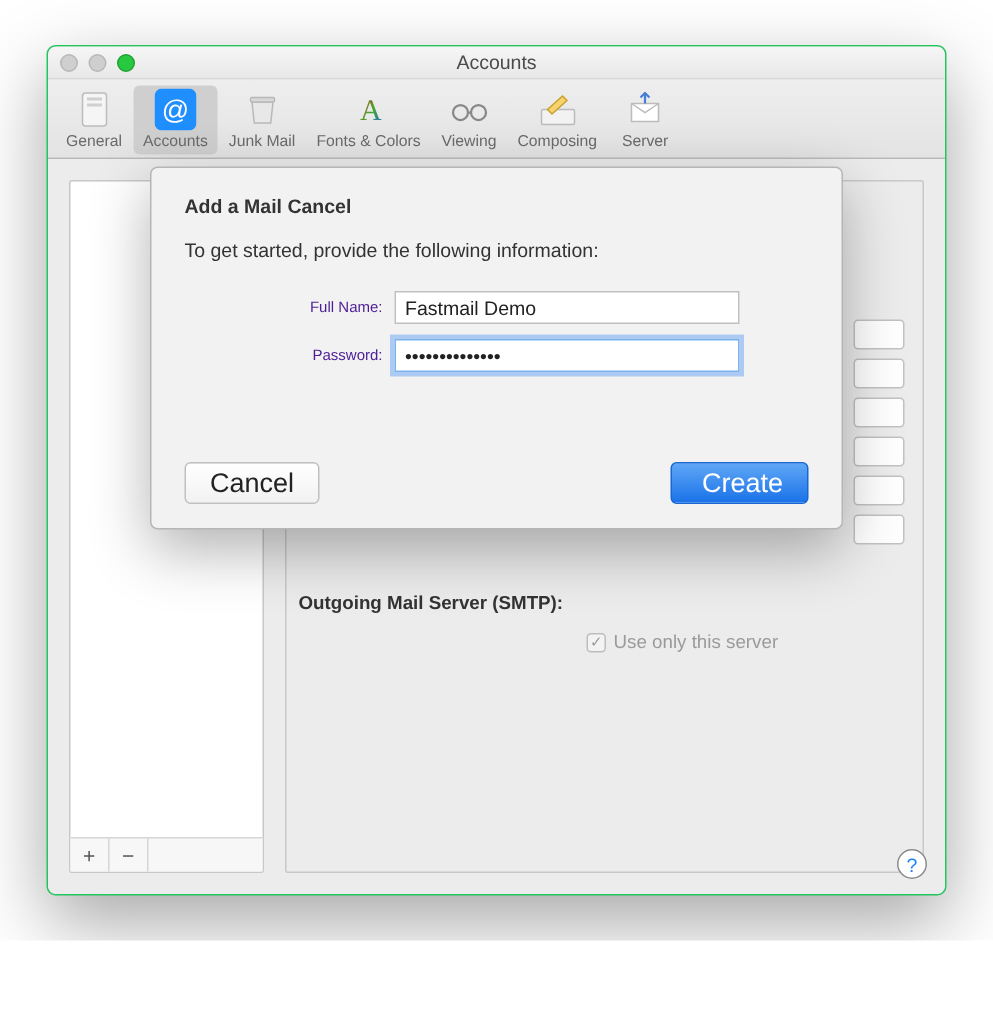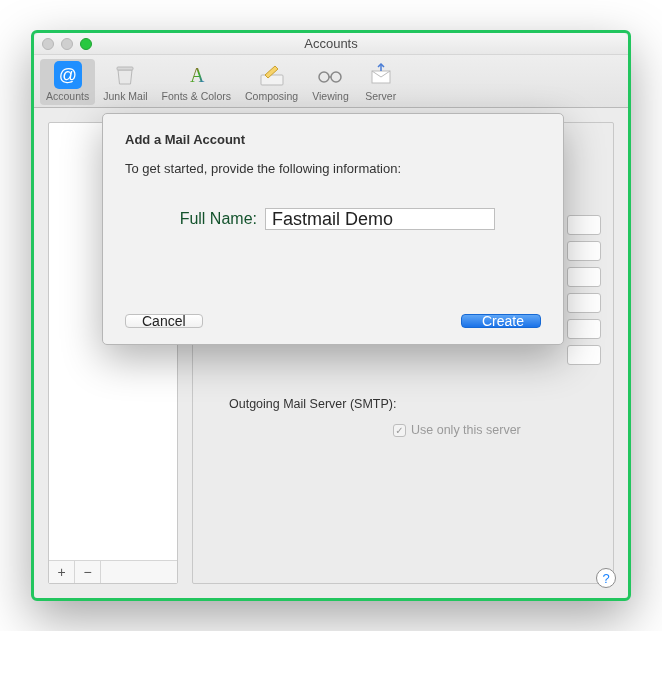--- a/index.html
+++ b/index.html
@@ -8,21 +8,21 @@
     padding: 30px;
     background: #fff;
     font-family: -apple-system, "Helvetica Neue", Helvetica, Arial, sans-serif;
     font-size: 13px;
     color: #333;
   }
   .window {
     width: 600px;
     margin: 0 auto;
     background: #ececec;
-    border: 3px solid #22c55e;
+    border: 1px solid #22c55e;
     border-radius: 6px;
     box-shadow: 0 18px 50px rgba(0,0,0,0.35);
     position: relative;
     overflow: visible;
   }
   .titlebar {
     height: 22px;
     display: flex;
     align-items: center;
     padding: 0 8px;
@@ -86,22 +86,22 @@
     flex: 1;
     border: 1px solid #c8c8c8;
     border-radius: 2px;
     background: #ececec;
     padding: 12px;
     position: relative;
   }
   .placeholder-rows { position: absolute; right: 12px; top: 92px; display: flex; flex-direction: column; gap: 6px; }
   .ph-row { width: 34px; height: 20px; background: #fff; border: 1px solid #c2c2c2; border-radius: 3px; }
   .smtp-row {
-    position: absolute; left: 36px; right: 12px; top: 274px;
-    display: flex; align-items: center; gap: 8px;
+    position: absolute; left: 8px; right: 12px; top: 274px;
+    display: flex; align-items: center; gap: 8px; font-weight: bold;
   }
   .smtp-label { font-size: 12.5px; color: #333; flex: 0 0 auto; }
   .smtp-select {
     flex: 1; height: 21px; background: linear-gradient(#fdfdfd,#efefef);
     border: 1px solid #c2c2c2; border-radius: 4px; font-size: 12px; color: #9a9a9a;
     display: flex; align-items: center; padding: 0 18px 0 8px; position: relative;
   }
   .smtp-select::after {
     content: ""; position: absolute; right: 6px; top: 4px; width: 10px; height: 12px;
     background:
@@ -125,33 +125,33 @@
   .sheet {
     position: absolute;
     top: 80px; left: 68px; width: 462px;
     background: #f2f2f2;
     border: 1px solid #b6b6b6;
     border-radius: 5px;
     box-shadow: 0 14px 40px rgba(0,0,0,0.30);
     padding: 18px 22px 16px;
   }
   .sheet-title { font-weight: 600; font-size: 13px; margin-bottom: 14px; }
-  .sheet-sub { font-size: 13px; color: #333; margin-bottom: 32px; }
+  .sheet-sub { font-size: 13px; color: #333; margin-bottom: 20px; }
   .form-row { display:flex; align-items:center; margin-bottom: 10px; }
-  .form-label { width: 140px; text-align: right; padding-right: 8px; font-size: 16px; color:#14532d; }
+  .form-label { width: 140px; text-align: right; padding-right: 8px; font-size: 10px; color:#4c1d95; }
   .form-input {
     width: 230px; height: 22px; background:#fff; border:1px solid #bfbfbf; border-radius:0;
-    padding: 0 6px; font-size: 18px; color:#222; outline:none;
+    padding: 0 6px; font-size: 13px; color:#222; outline:none;
   }
   .form-input.focused { border:1px solid #7bb3ef; box-shadow: 0 0 0 3px rgba(88,156,242,0.45); }
   .sheet-buttons { display:flex; justify-content:space-between; margin-top: 60px; }
   .btn {
-    height: 14px; padding: 0 16px; border-radius: 4px; font-size: 14px;
+    height: 28px; padding: 0 16px; border-radius: 4px; font-size: 18px;
     display:flex; align-items:center; justify-content:center;
-    border:1px solid #c0c0c0; background:linear-gradient(#ffffff,#f1f1f1); color:#222;margin-top:24px;
+    border:1px solid #c0c0c0; background:linear-gradient(#ffffff,#f1f1f1); color:#222;
   }
   .btn.primary {
     border:1px solid #1669d4;
     background: linear-gradient(#5fa6f6,#1a72e8);
     color:#fff;
     padding-left:20px;
   }
   svg { display:block; }
 </style>
 </head>
@@ -162,20 +162,30 @@
   <div class="titlebar">
     <div class="traffic">
       <div class="tlight"></div>
       <div class="tlight"></div>
       <div class="tlight green"></div>
     </div>
     <div class="win-title">Accounts</div>
   </div>
 
   <div class="toolbar">
+    <div class="tool-item">
+      <div class="tool-icon">
+        <svg width="24" height="26" viewBox="0 0 24 26">
+            <rect x="4" y="2" width="16" height="22" rx="2" fill="#f5f5f5" stroke="#bcbcbc"></rect>
+            <rect x="7" y="5" width="10" height="2" fill="#d0d0d0"></rect>
+            <rect x="7" y="9" width="10" height="2" fill="#d0d0d0"></rect>
+          </svg>
+      </div>
+      <div class="tool-label">General</div>
+    </div>
     <div class="tool-item selected">
       <div class="tool-icon">
         <svg width="28" height="28" viewBox="0 0 28 28">
             <rect width="28" height="28" rx="5" fill="#1f8fff"></rect>
             <text x="14" y="20" text-anchor="middle" font-size="18" fill="#fff" font-family="Helvetica">@</text>
           </svg>
       </div>
       <div class="tool-label">Accounts</div>
     </div>
     <div class="tool-item">
@@ -197,36 +207,36 @@
                 <stop offset="0.5" stop-color="#4a2"></stop>
                 <stop offset="1" stop-color="#26e"></stop>
               </linearGradient>
             </defs>
           </svg>
       </div>
       <div class="tool-label">Fonts &amp; Colors</div>
     </div>
     <div class="tool-item">
       <div class="tool-icon">
-        <svg width="28" height="24" viewBox="0 0 28 24">
-            <rect x="3" y="12" width="22" height="10" rx="1" fill="#f2f2f2" stroke="#bbb"></rect>
-            <path d="M7 12l10-9 3 3-10 9z" fill="#f7d36b" stroke="#caa02f"></path>
-          </svg>
-      </div>
-      <div class="tool-label">Composing</div>
-    </div>
-    <div class="tool-item">
-      <div class="tool-icon">
         <svg width="30" height="20" viewBox="0 0 30 20">
             <circle cx="9" cy="12" r="5" fill="none" stroke="#888" stroke-width="1.5"></circle>
             <circle cx="21" cy="12" r="5" fill="none" stroke="#888" stroke-width="1.5"></circle>
             <path d="M14 12h2" stroke="#888" stroke-width="1.5"></path>
           </svg>
       </div>
       <div class="tool-label">Viewing</div>
+    </div>
+    <div class="tool-item">
+      <div class="tool-icon">
+        <svg width="28" height="24" viewBox="0 0 28 24">
+            <rect x="3" y="12" width="22" height="10" rx="1" fill="#f2f2f2" stroke="#bbb"></rect>
+            <path d="M7 12l10-9 3 3-10 9z" fill="#f7d36b" stroke="#caa02f"></path>
+          </svg>
+      </div>
+      <div class="tool-label">Composing</div>
     </div>
     <div class="tool-item">
       <div class="tool-icon">
         <svg width="26" height="24" viewBox="0 0 26 24">
             <rect x="4" y="8" width="18" height="12" fill="#fff" stroke="#bbb"></rect>
             <path d="M4 8l9 6 9-6" fill="none" stroke="#bbb"></path>
             <path d="M10 4l3-3 3 3" fill="none" stroke="#4a7dd6" stroke-width="1.5"></path>
             <path d="M13 1v7" stroke="#4a7dd6" stroke-width="1.5"></path>
           </svg>
       </div>
@@ -258,27 +268,31 @@
       <div class="useonly">
         <div class="chk">✓</div>
         <span>Use only this server</span>
       </div>
     </div>
 
     <div class="help">?</div>
   </div>
 
   <div class="sheet">
-    <div class="sheet-title">Add a Mail Account</div>
+    <div class="sheet-title">Add a Mail Cancel</div>
     <div class="sheet-sub">To get started, provide the following information:</div>
 
     <div class="form-row">
       <div class="form-label">Full Name:</div>
       <input class="form-input" value="Fastmail Demo" style="">
     </div>
+    <div class="form-row">
+      <div class="form-label">Password:</div>
+      <input class="form-input focused" value="••••••••••••••" style="">
+    </div>
 
     <div class="sheet-buttons">
       <div class="btn">Cancel</div>
       <div class="btn primary">Create</div>
     </div>
   </div>
 
 </div>
 
 </body></html>

